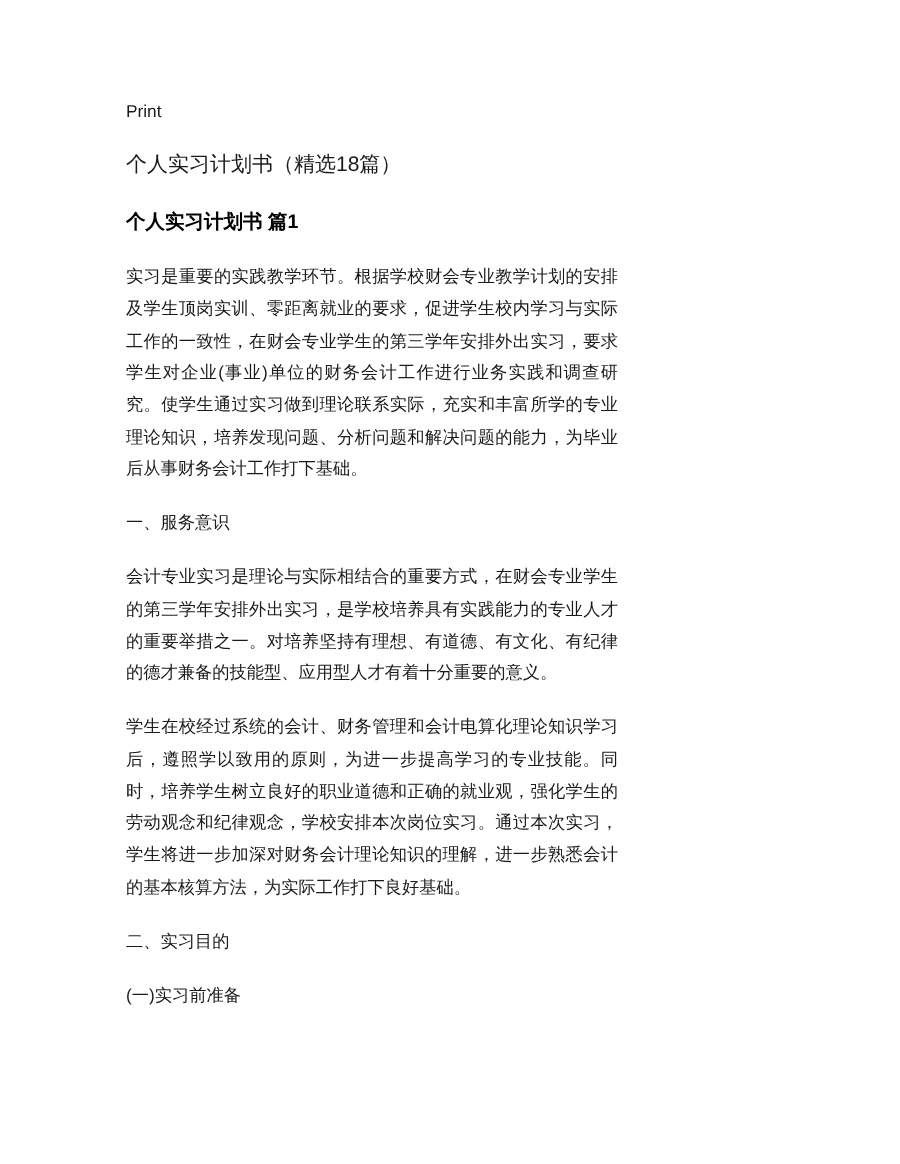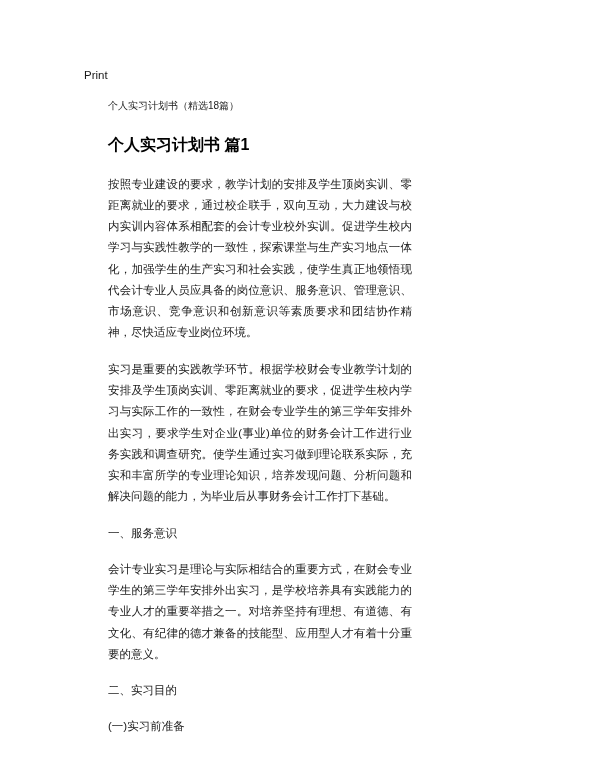--- a/index.html
+++ b/index.html
@@ -12,21 +12,21 @@
     height: 776px;
     font-family: "Liberation Sans", "DejaVu Sans", sans-serif;
     color: #1a1a1a;
     -webkit-font-smoothing: antialiased;
   }
   .page {
     position: relative;
     width: 496px;
     height: 776px;
     box-sizing: border-box;
-    padding: 40px 84px 0 108px;
+    padding: 40px 84px 0 84px;
     overflow: hidden;
   }
   .print-link {
     position: absolute;
     top: 70px;
     left: 84px;
     font-size: 11.5px;
     color: #1a1a1a;
     line-height: 1;
     cursor: pointer;
@@ -37,27 +37,27 @@
   }
   h1.doc-title {
     font-size: 20px;
     font-weight: bold;
     text-align: center;
     margin: 0 0 26px 0;
     letter-spacing: 1px;
     color: #000;
   }
   .subtitle {
-    font-size: 10px;
+    font-size: 14px;
     margin: 16px 0 18px 0;
     color: #1a1a1a;
     line-height: 1.6;
   }
   h2.section-title {
-    font-size: 16px;
+    font-size: 13px;
     font-weight: bold;
     margin: 0 0 16px 0;
     color: #000;
     line-height: 1.6;
   }
   p.para {
     font-size: 11.5px;
     line-height: 1.85;
     margin: 0 0 15px 0;
     text-align: justify;
@@ -72,22 +72,22 @@
 <body>
 
 <div class="page">
 
   <a class="print-link" href="#">Print</a>
 
   <div class="doc">
     <div class="subtitle">个人实习计划书（精选18篇）</div>
     <h2 class="section-title">个人实习计划书 篇1</h2>
 
-    <p class="para">按照专业建设的要求，教学计划的安排及学生顶岗实训、零距离就业的要求，通过校企联手，双向互动，大力建设与校内实训内容体系相配套的会计专业校外实训。促进学生校内学习与实践性教学的一致性，探索课堂与生产实习地点一体化，加强学生的生产实习和社会实践，使学生真正地领悟现代会计专业人员应具备的岗位意识、服务意识、管理意识、市场意识、竞争意识和创新意识等素质要求和团结协作精神，尽快适应专业岗位环境。</p>
     <p class="para">实习是重要的实践教学环节。根据学校财会专业教学计划的安排及学生顶岗实训、零距离就业的要求，促进学生校内学习与实际工作的一致性，在财会专业学生的第三学年安排外出实习，要求学生对企业(事业)单位的财务会计工作进行业务实践和调查研究。使学生通过实习做到理论联系实际，充实和丰富所学的专业理论知识，培养发现问题、分析问题和解决问题的能力，为毕业后从事财务会计工作打下基础。</p>
     <p class="para">一、服务意识</p>
     <p class="para">会计专业实习是理论与实际相结合的重要方式，在财会专业学生的第三学年安排外出实习，是学校培养具有实践能力的专业人才的重要举措之一。对培养坚持有理想、有道德、有文化、有纪律的德才兼备的技能型、应用型人才有着十分重要的意义。</p>
+    <p class="para">学生在校经过系统的会计、财务管理和会计电算化理论知识学习后，遵照学以致用的原则，为进一步提高学习的专业技能。同时，培养学生树立良好的职业道德和正确的就业观，强化学生的劳动观念和纪律观念，学校安排本次岗位实习。通过本次实习，学生将进一步加深对财务会计理论知识的理解，进一步熟悉会计的基本核算方法，为实际工作打下良好基础。</p>
     <p class="para">二、实习目的</p>
     <p class="para">(一)实习前准备</p>
 
   </div>
 
 </div>
 
 </body></html>

